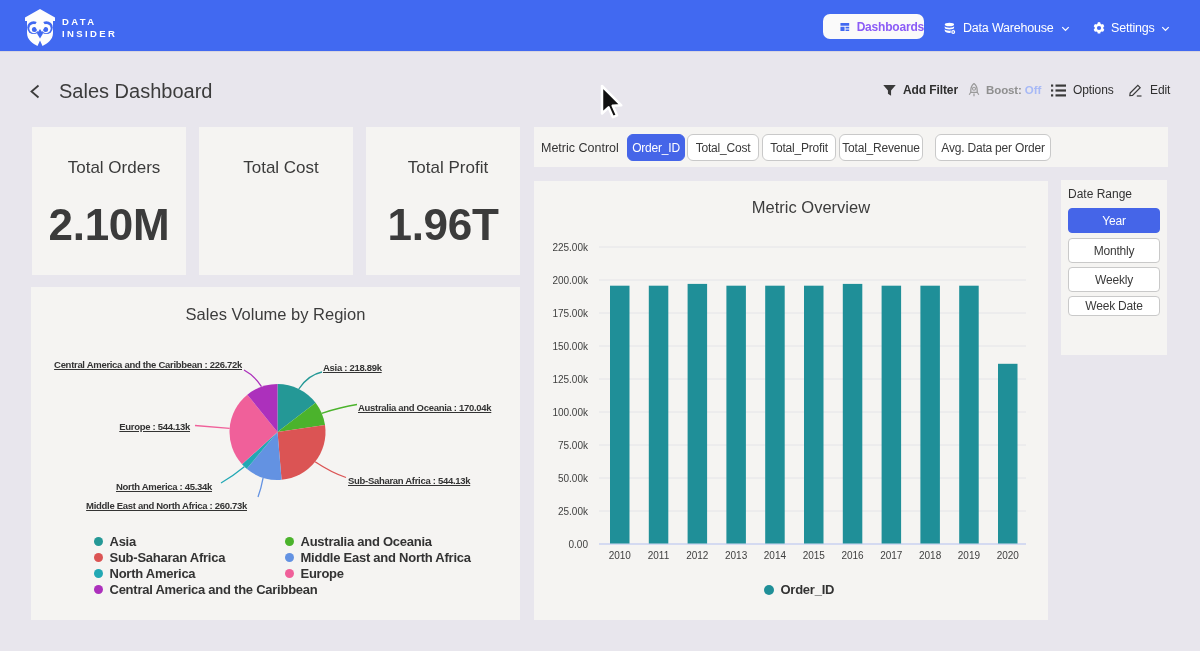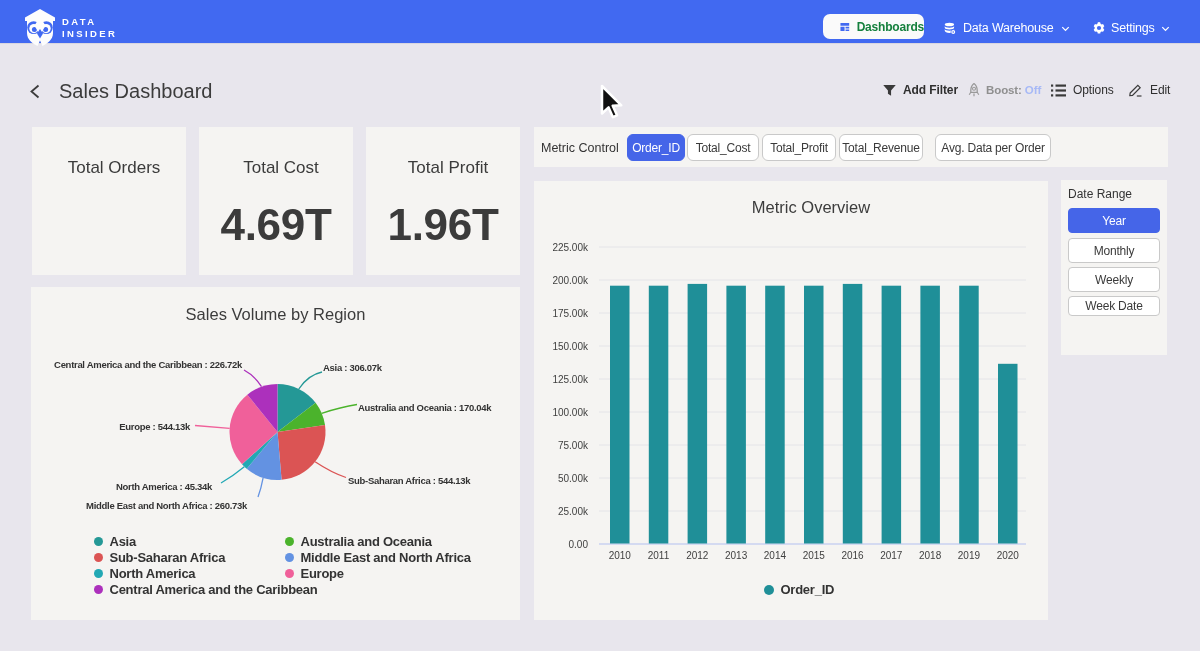--- a/index.html
+++ b/index.html
@@ -1,30 +1,30 @@
 <!DOCTYPE html>
 <html><head>
 <meta charset="utf-8">
 <style>
 * { margin:0; padding:0; box-sizing:border-box; }
 html,body { width:1200px; height:651px; overflow:hidden; }
 body { font-family:"Liberation Sans", sans-serif; background:#e8e6ed; position:relative; }
 .abs { position:absolute; }
 .card { position:absolute; background:#f5f4f2; }
-.header { position:absolute; left:0; top:0; width:1200px; height:44px; background:#4169f1; border-bottom:1px solid #d8d6e0; }
+.header { position:absolute; left:0; top:0; width:1200px; height:52px; background:#4169f1; border-bottom:1px solid #d8d6e0; }
 .logo-txt { position:absolute; left:62px; top:15.5px; color:#fff; font-size:9.5px; font-weight:bold; letter-spacing:2.4px; line-height:12.7px; }
 .navitem { position:absolute; top:0; height:56px; display:flex; align-items:center; color:#fff; font-size:12.5px; letter-spacing:-0.2px; }
-.pill { position:absolute; left:823px; top:14px; width:101px; height:25px; background:#fafafa; border-radius:7px; display:flex; align-items:center; justify-content:center; color:#15803d; font-size:12px; font-weight:bold; letter-spacing:-0.2px;padding-left:16px; }
+.pill { position:absolute; left:823px; top:14px; width:101px; height:25px; background:#fafafa; border-radius:7px; display:flex; align-items:center; justify-content:center; color:#8b5cf6; font-size:12px; font-weight:bold; letter-spacing:-0.2px;padding-left:16px; }
 .titlebar-right { position:absolute; top:82px; display:flex; align-items:center; color:#2f2f2f; font-size:12px; font-weight:bold; letter-spacing:-0.1px; height:16px; }
 .kpi { position:absolute; top:127px; width:154px; height:148px; background:#f5f4f2; text-align:center; }
 .kpi .t { margin-top:31px; font-size:17px; color:#3b3b3b;padding-left:10px; }
 .kpi .v { margin-top:22px; font-size:44px; font-weight:bold; color:#3b3b3b; letter-spacing:-0.3px; }
 .btn { position:absolute; background:#fff; border:1px solid #c9c9c9; border-radius:6px; display:flex; align-items:center; justify-content:center; font-size:12px; color:#3a3a3a; white-space:nowrap; letter-spacing:-0.2px; }
 .btn.blue { background:#4565e8; border-color:#4565e8; color:#fff; }
-.plabel { position:absolute; font-size:9.5px; font-weight:bold; color:#333; white-space:nowrap; letter-spacing:-0.3px; }
+.plabel { position:absolute; font-size:9.5px; font-weight:bold; color:#333; white-space:nowrap; letter-spacing:-0.3px;text-decoration:underline; }
 .legend-row { position:absolute; display:flex; align-items:center; font-size:13px; font-weight:bold; color:#333; white-space:nowrap; letter-spacing:-0.25px; }
 .legend-row .dot { width:9px; height:9px; border-radius:50%; margin-right:6.5px; flex:none; }
 </style>
 </head>
 <body>
 
 <div class="header">
   <svg class="abs" style="left:24px;top:9px" width="32" height="38" viewBox="0 0 32 38">
     <path d="M16 0 L31 8.5 L31 12 L29 12 L29 24 C29 31 23 34.5 18.5 37 L16 31.5 L13.5 37 C9 34.5 3 31 3 24 L3 12 L1 12 L1 8.5 Z" fill="#fdfdfd"></path>
     <circle cx="9.6" cy="18.6" r="6.4" fill="#4169f1"></circle>
@@ -110,24 +110,24 @@
 <div class="titlebar-right" style="left:1127px">
   <svg width="17" height="16" viewBox="0 0 24 24" style="margin-right:6px">
       <path fill="none" stroke="#3a3a3a" stroke-width="1.8" d="M4 16.5 L15.5 5 l3.5 3.5 L7.5 20 L3.5 20.5 Z"></path>
       <path d="M14 21 h7" stroke="#3a3a3a" stroke-width="1.8"></path>
     </svg>
   <span style="font-weight:500">Edit</span>
 </div>
 
 <div class="kpi" style="left:32px">
     <div class="t">Total Orders</div>
+    <div class="v">2.10M</div>
   </div>
 <div class="kpi" style="left:199px">
     <div class="t">Total Cost</div>
-    <div class="v">4.69T</div>
   </div>
 <div class="kpi" style="left:366px">
     <div class="t">Total Profit</div>
     <div class="v">1.96T</div>
   </div>
 
 <div class="card" id="piecard" style="left:31px;top:287px;width:489px;height:333px;">
   <div style="text-align:center;margin-top:18px;font-size:16.5px;color:#3c3c3c">Sales Volume by Region</div>
   <svg class="abs" style="left:0;top:0" width="489" height="333" viewBox="0 0 489 333">
 
@@ -143,21 +143,21 @@
 
     <path d="M246.5,145.0 L246.50,97.00 A48.0,48.0 0 0 1 284.60,115.81 Z" fill="#249896"></path>
     <path d="M246.5,145.0 L284.60,115.81 A48.0,48.0 0 0 1 294.00,138.10 Z" fill="#4BB32C"></path>
     <path d="M246.5,145.0 L294.00,138.10 A48.0,48.0 0 0 1 250.57,192.83 Z" fill="#DB5454"></path>
     <path d="M246.5,145.0 L250.57,192.83 A48.0,48.0 0 0 1 215.72,181.83 Z" fill="#6392E2"></path>
     <path d="M246.5,145.0 L215.72,181.83 A48.0,48.0 0 0 1 211.01,177.32 Z" fill="#22A8B4"></path>
     <path d="M246.5,145.0 L211.01,177.32 A48.0,48.0 0 0 1 216.35,107.65 Z" fill="#F0609A"></path>
     <path d="M246.5,145.0 L216.35,107.65 A48.0,48.0 0 0 1 246.50,97.00 Z" fill="#AC30BC"></path>
   </svg>
   <div class="plabel" style="right:278px;top:72px">Central America and the Caribbean : 226.72k</div>
-  <div class="plabel" style="left:292px;top:75px">Asia : 306.07k</div>
+  <div class="plabel" style="left:292px;top:75px">Asia : 218.89k</div>
   <div class="plabel" style="left:327px;top:115px">Australia and Oceania : 170.04k</div>
   <div class="plabel" style="right:330px;top:134px">Europe : 544.13k</div>
   <div class="plabel" style="left:317px;top:188px">Sub-Saharan Africa : 544.13k</div>
   <div class="plabel" style="right:308px;top:194px">North America : 45.34k</div>
   <div class="plabel" style="right:273px;top:213px">Middle East and North Africa : 260.73k</div>
 
   <div class="legend-row" style="left:63px;top:246.5px"><span class="dot" style="background:#249896"></span>Asia</div>
   <div class="legend-row" style="left:63px;top:262.5px"><span class="dot" style="background:#DB5454"></span>Sub-Saharan Africa</div>
   <div class="legend-row" style="left:63px;top:278.5px"><span class="dot" style="background:#22A8B4"></span>North America</div>
   <div class="legend-row" style="left:63px;top:294.5px"><span class="dot" style="background:#AC30BC"></span>Central America and the Caribbean</div>

